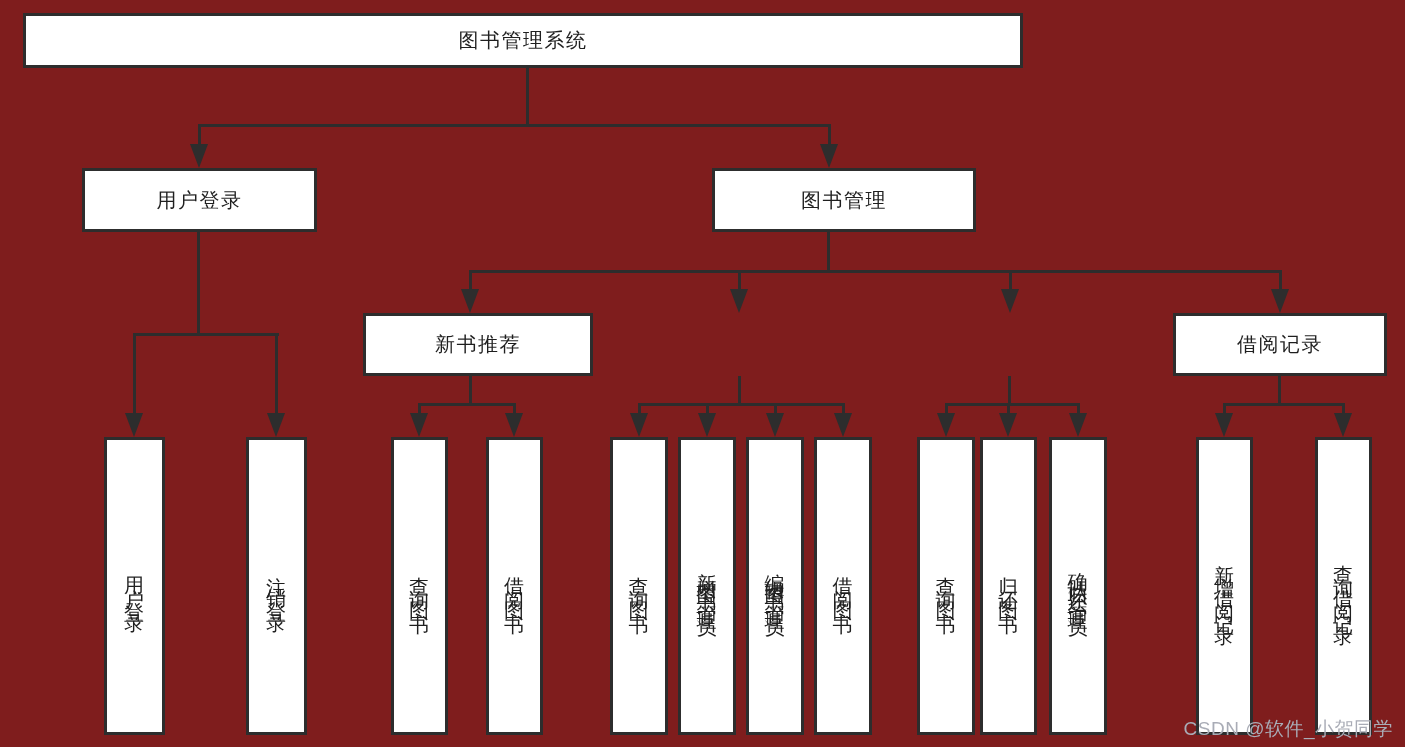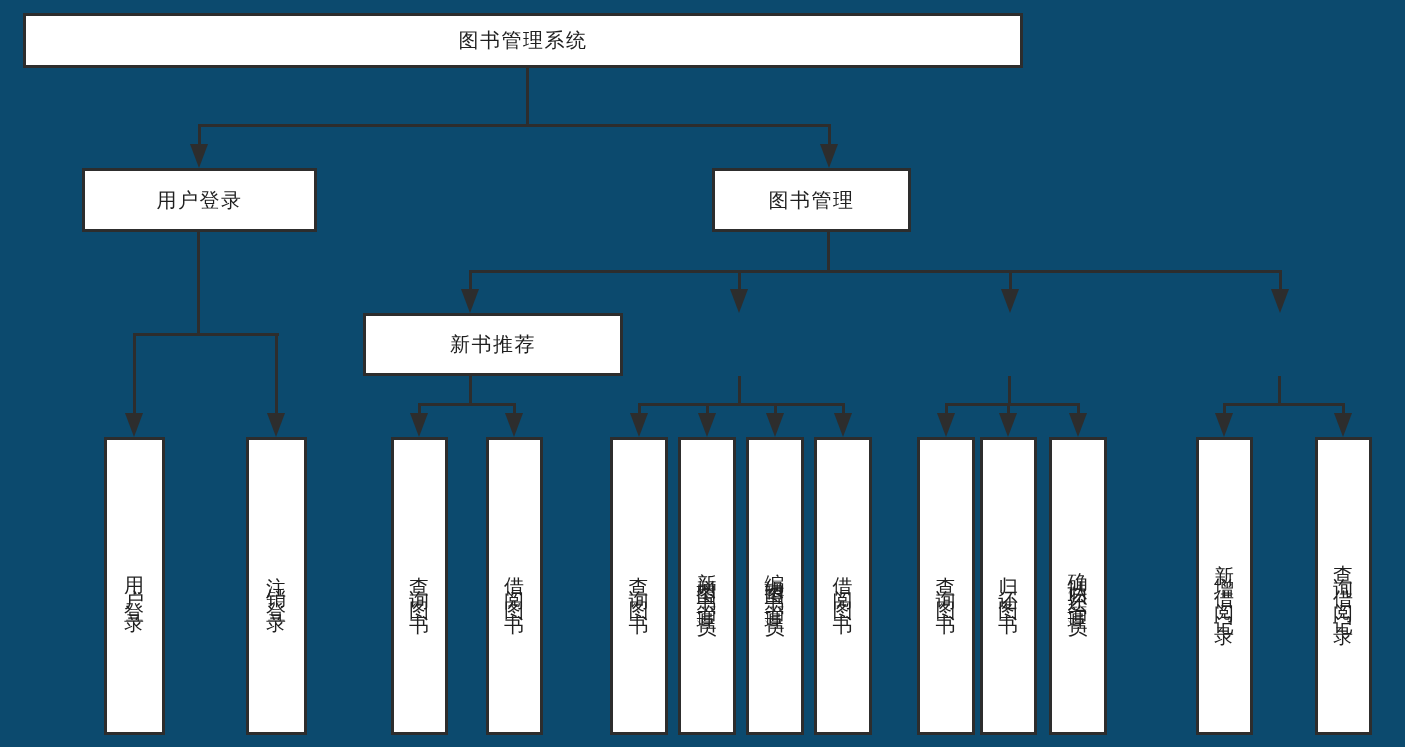--- a/index.html
+++ b/index.html
@@ -5,21 +5,21 @@
   :root{
     --line:#2d2d2d;
     --text:#1f1f1f;
   }
   html,body{margin:0;padding:0;background:#ffffff;}
   body{font-family:"Liberation Sans","DejaVu Sans",sans-serif;}
   .canvas{
     position:relative;
     width:1405px;
     height:747px;
-    background:#0c4a6e;
+    background:#7f1d1d;
     overflow:hidden;
   }
   .box{
     position:absolute;
     background:#ffffff;
     border:3px solid var(--line);
     box-sizing:border-box;
     display:flex;
     align-items:center;
     justify-content:center;
@@ -73,38 +73,41 @@
   </div>
 
   <div class="line" style="left:526px;top:66px;width:3px;height:60px"></div>
   <div class="line" style="left:198px;top:124px;width:633px;height:3px"></div>
   <div class="arrow" style="left:190px;top:124px;height:44px"></div>
   <div class="arrow" style="left:820px;top:124px;height:44px"></div>
 
   <div class="box hlabel l2" style="left:82px;width:235px">
     <span>用户登录</span>
   </div>
-  <div class="box hlabel l2" style="left:712px;width:199px">
+  <div class="box hlabel l2" style="left:712px;width:264px">
     <span>图书管理</span>
   </div>
 
   <div class="line" style="left:197px;top:232px;width:3px;height:104px"></div>
   <div class="line" style="left:133px;top:333px;width:146px;height:3px"></div>
   <div class="arrow" style="left:125px;top:333px;height:104px"></div>
   <div class="arrow" style="left:267px;top:333px;height:104px"></div>
 
   <div class="line" style="left:827px;top:232px;width:3px;height:41px"></div>
   <div class="line" style="left:469px;top:270px;width:813px;height:3px"></div>
   <div class="arrow" style="left:461px;top:270px;height:43px"></div>
   <div class="arrow" style="left:730px;top:270px;height:43px"></div>
   <div class="arrow" style="left:1001px;top:270px;height:43px"></div>
   <div class="arrow" style="left:1271px;top:270px;height:43px"></div>
 
-  <div class="box hlabel l3" style="left:363px;width:260px">
+  <div class="box hlabel l3" style="left:363px;width:230px">
     <span>新书推荐</span>
+  </div>
+  <div class="box hlabel l3" style="left:1173px;width:214px">
+    <span>借阅记录</span>
   </div>
 
   <div class="line" style="left:469px;top:376px;width:3px;height:30px"></div>
   <div class="line" style="left:418px;top:403px;width:98px;height:3px"></div>
   <div class="arrow" style="left:410px;top:403px;height:34px"></div>
   <div class="arrow" style="left:505px;top:403px;height:34px"></div>
 
   <div class="line" style="left:738px;top:376px;width:3px;height:30px"></div>
   <div class="line" style="left:638px;top:403px;width:207px;height:3px"></div>
   <div class="arrow" style="left:630px;top:403px;height:34px"></div>
@@ -160,13 +163,14 @@
     <span class="vtext long">确认归还（管理员）</span>
   </div>
 
   <div class="box leaf" style="left:1196px;width:57px">
     <span class="vtext">新增借阅记录</span>
   </div>
   <div class="box leaf" style="left:1315px;width:57px">
     <span class="vtext">查询借阅记录</span>
   </div>
 
+  <div class="watermark">CSDN @软件_小贺同学</div>
 </div>
 
 </body></html>

